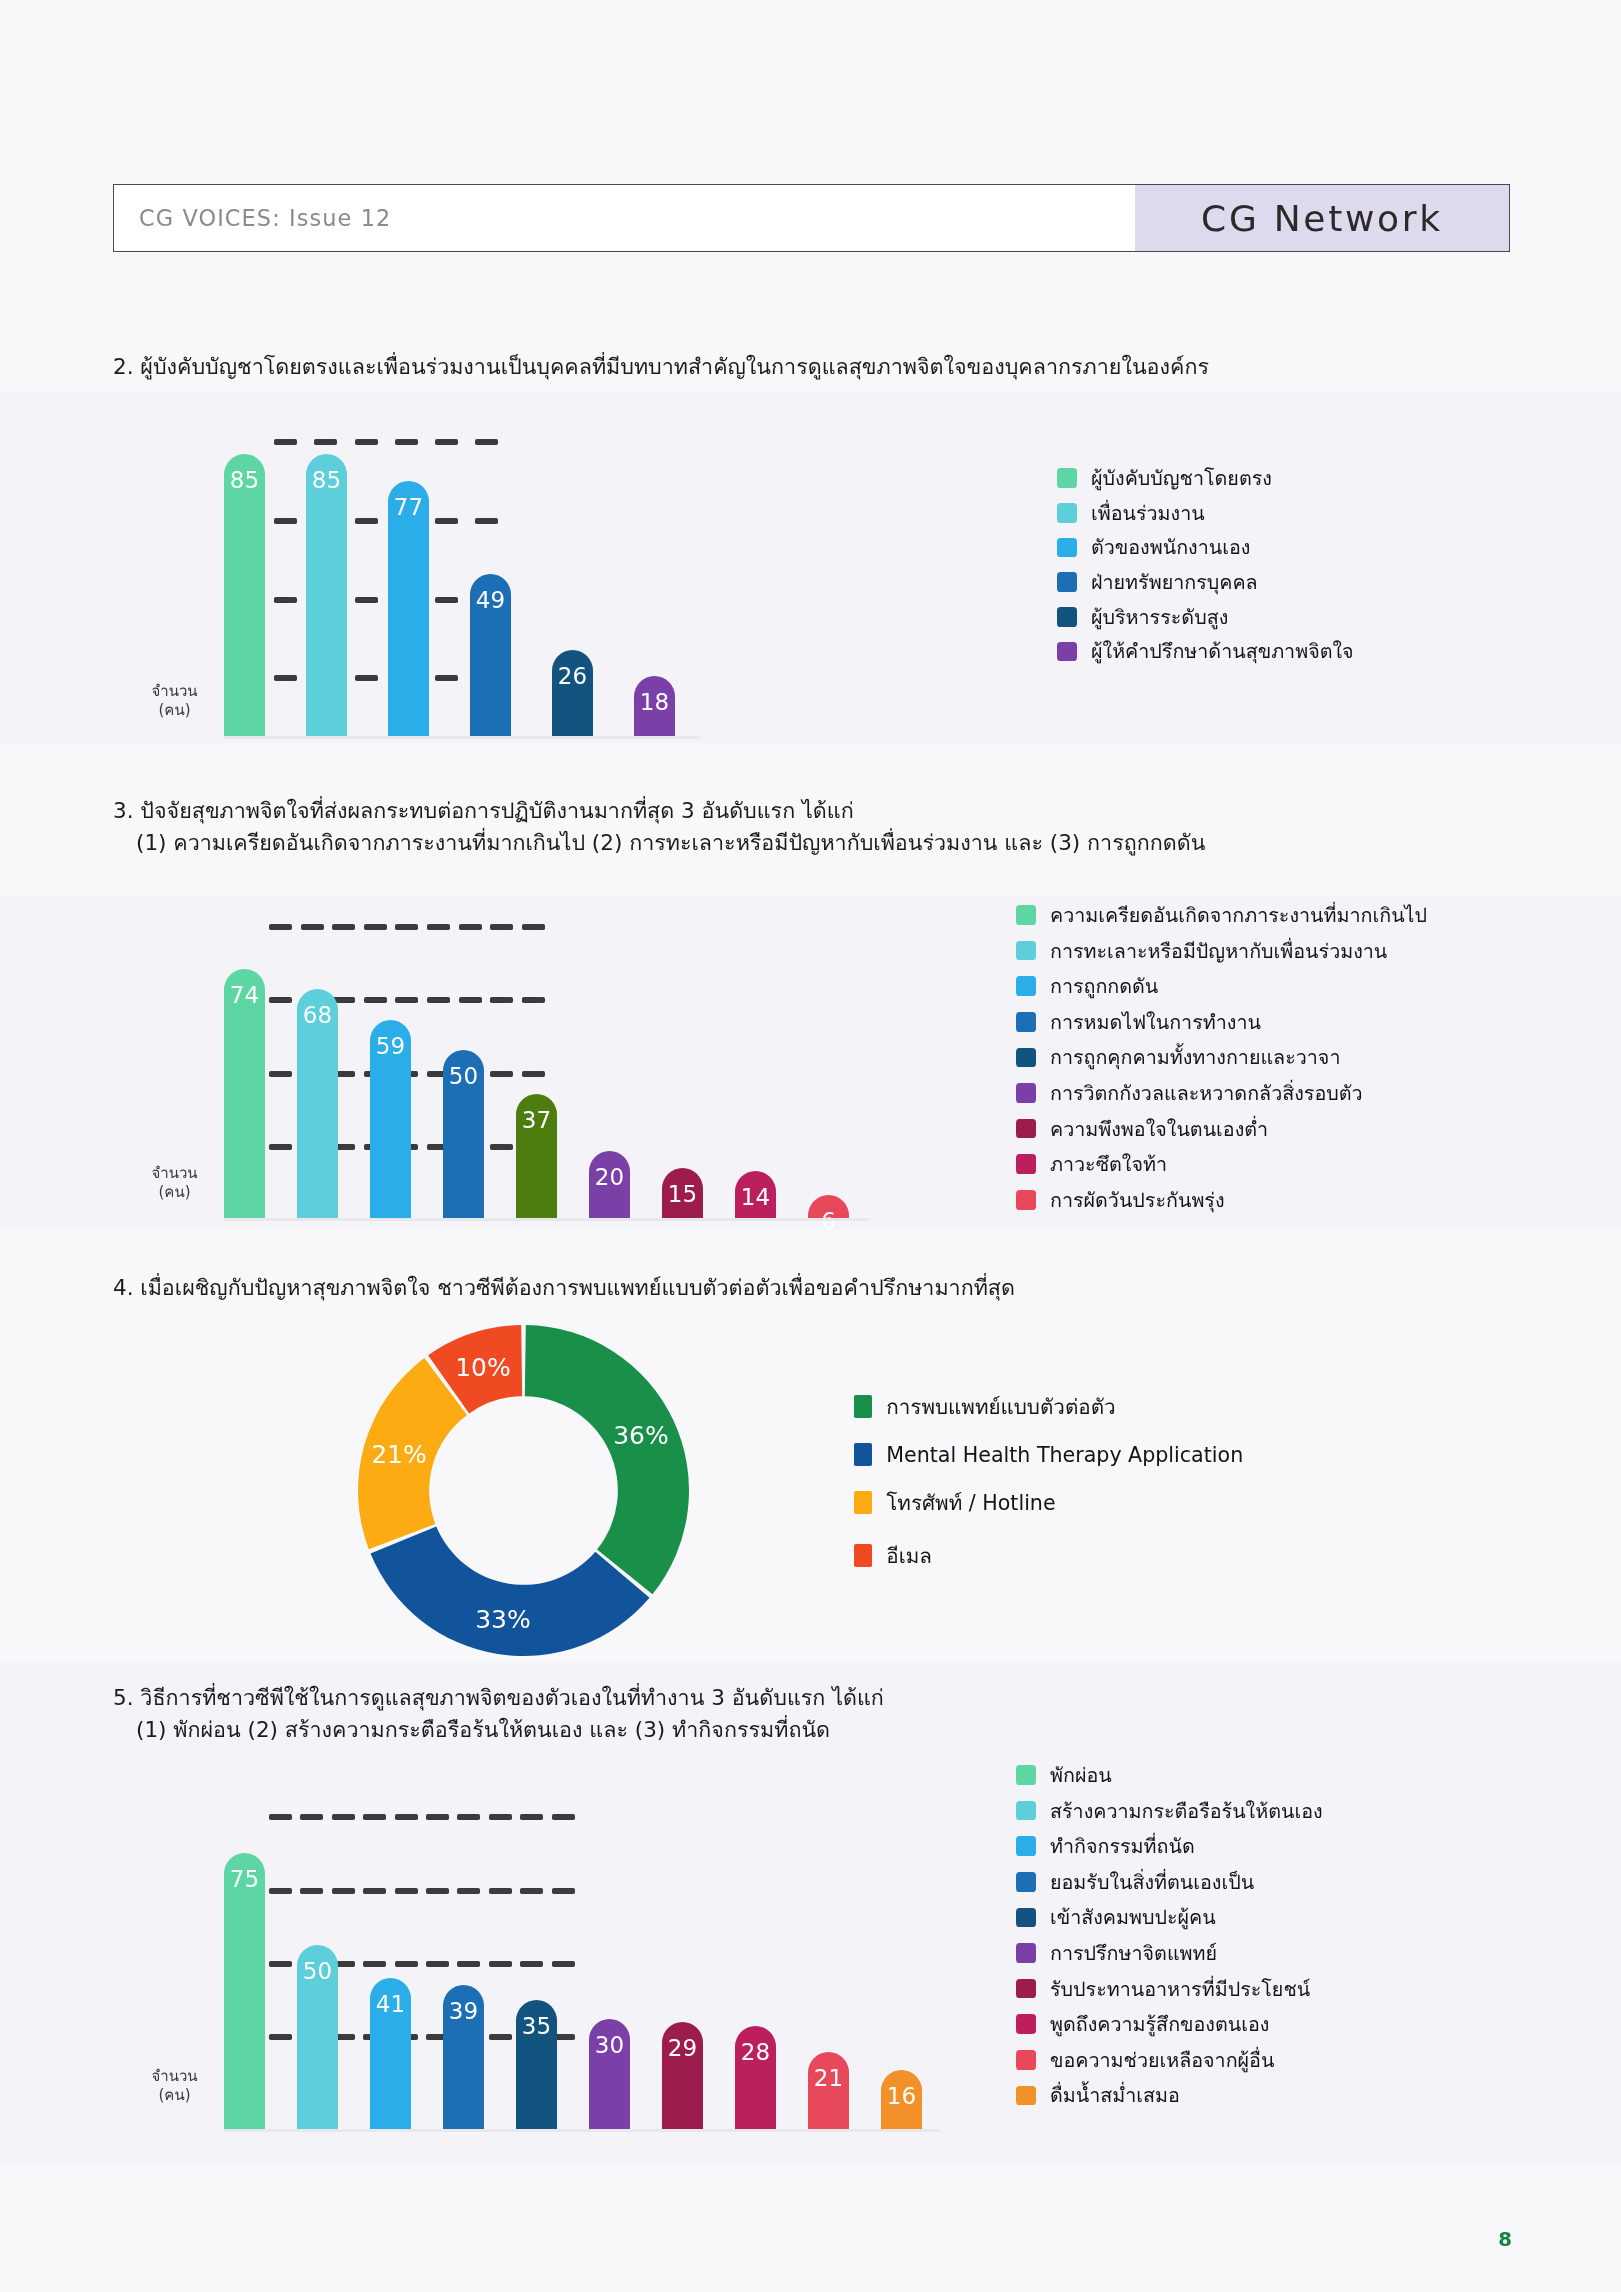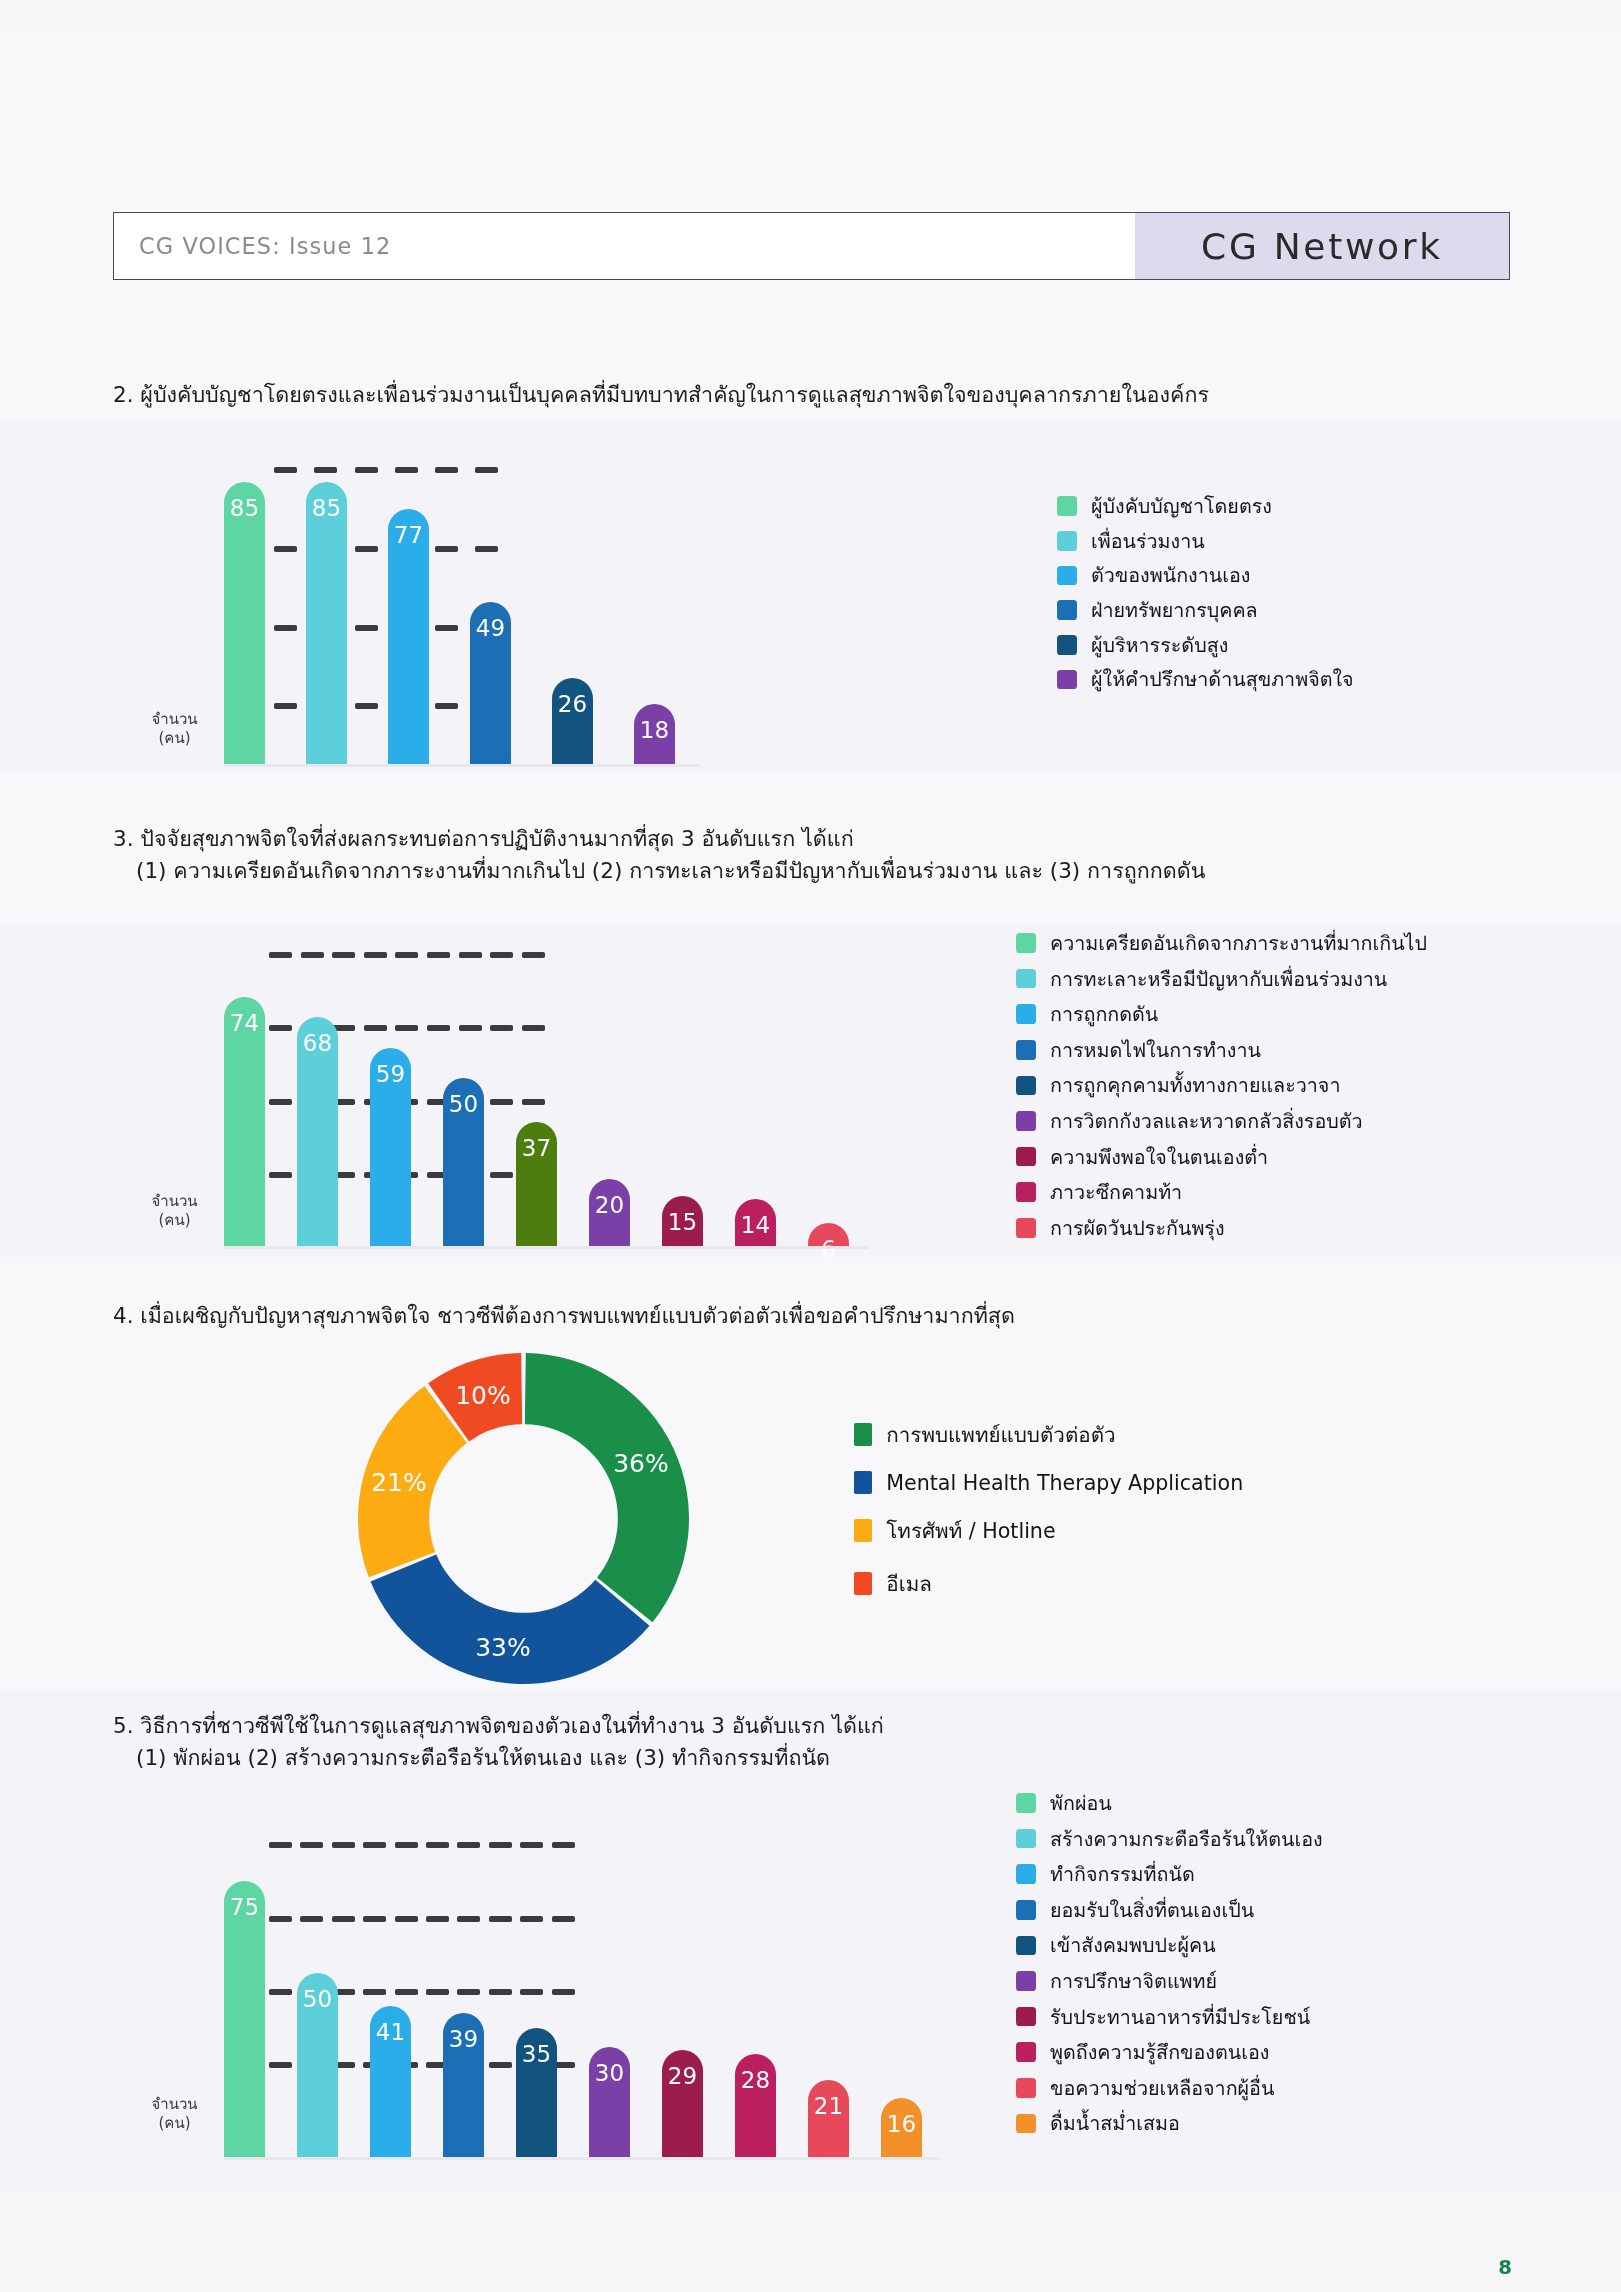--- a/index.html
+++ b/index.html
@@ -2,21 +2,21 @@
 <html style="font-size:14.3px"><head>
 <meta charset="utf-8">
 <style>
   * { box-sizing: border-box; margin: 0; padding: 0; }
   html, body {
     width: 1621px; height: 2293px;
     background: #f7f7f9;
     font-family: "DejaVu Sans", "Liberation Sans", sans-serif;
     overflow: hidden;
   }
-  .page { position: relative; width: 1621px; height: 1879px; background: #f8f8fa; margin-top: 28px; }
+  .page { position: relative; width: 1621px; height: 1879px; background: #f8f8fa; }
 
   
   .header {
     position: absolute; left: 113px; top: 184px;
     width: 1397px; height: 68px;
     border: 1.8px solid #4a4a4a; background: #ffffff;
     display: flex; align-items: stretch;
   }
   .header-left {
     flex: 1; display: flex; align-items: center; padding-left: 25px;
@@ -295,21 +295,21 @@
       <div class="legrow" style="margin-bottom: 3.6px;">
         <span class="swatch" style="background: rgb(123, 63, 168);"></span>
         <span class="legtxt">การวิตกกังวลและหวาดกลัวสิ่งรอบตัว</span>
       </div>
       <div class="legrow" style="margin-bottom: 3.6px;">
         <span class="swatch" style="background: rgb(156, 28, 77);"></span>
         <span class="legtxt">ความพึงพอใจในตนเองต่ำ</span>
       </div>
       <div class="legrow" style="margin-bottom: 3.6px;">
         <span class="swatch" style="background: rgb(187, 31, 94);"></span>
-        <span class="legtxt">ภาวะซึกคามท้า</span>
+        <span class="legtxt">ภาวะซึตใจท้า</span>
       </div>
       <div class="legrow" style="margin-bottom: 3.6px;">
         <span class="swatch" style="background: rgb(232, 73, 90);"></span>
         <span class="legtxt">การผัดวันประกันพรุ่ง</span>
       </div>
     </div>
 
   <div class="qtext" style="left:113px; top:1272px;">
     <span>4. เมื่อเผชิญกับปัญหาสุขภาพจิตใจ ชาวซีพีต้องการพบแพทย์แบบตัวต่อตัวเพื่อขอคำปรึกษามากที่สุด</span>
   </div>

